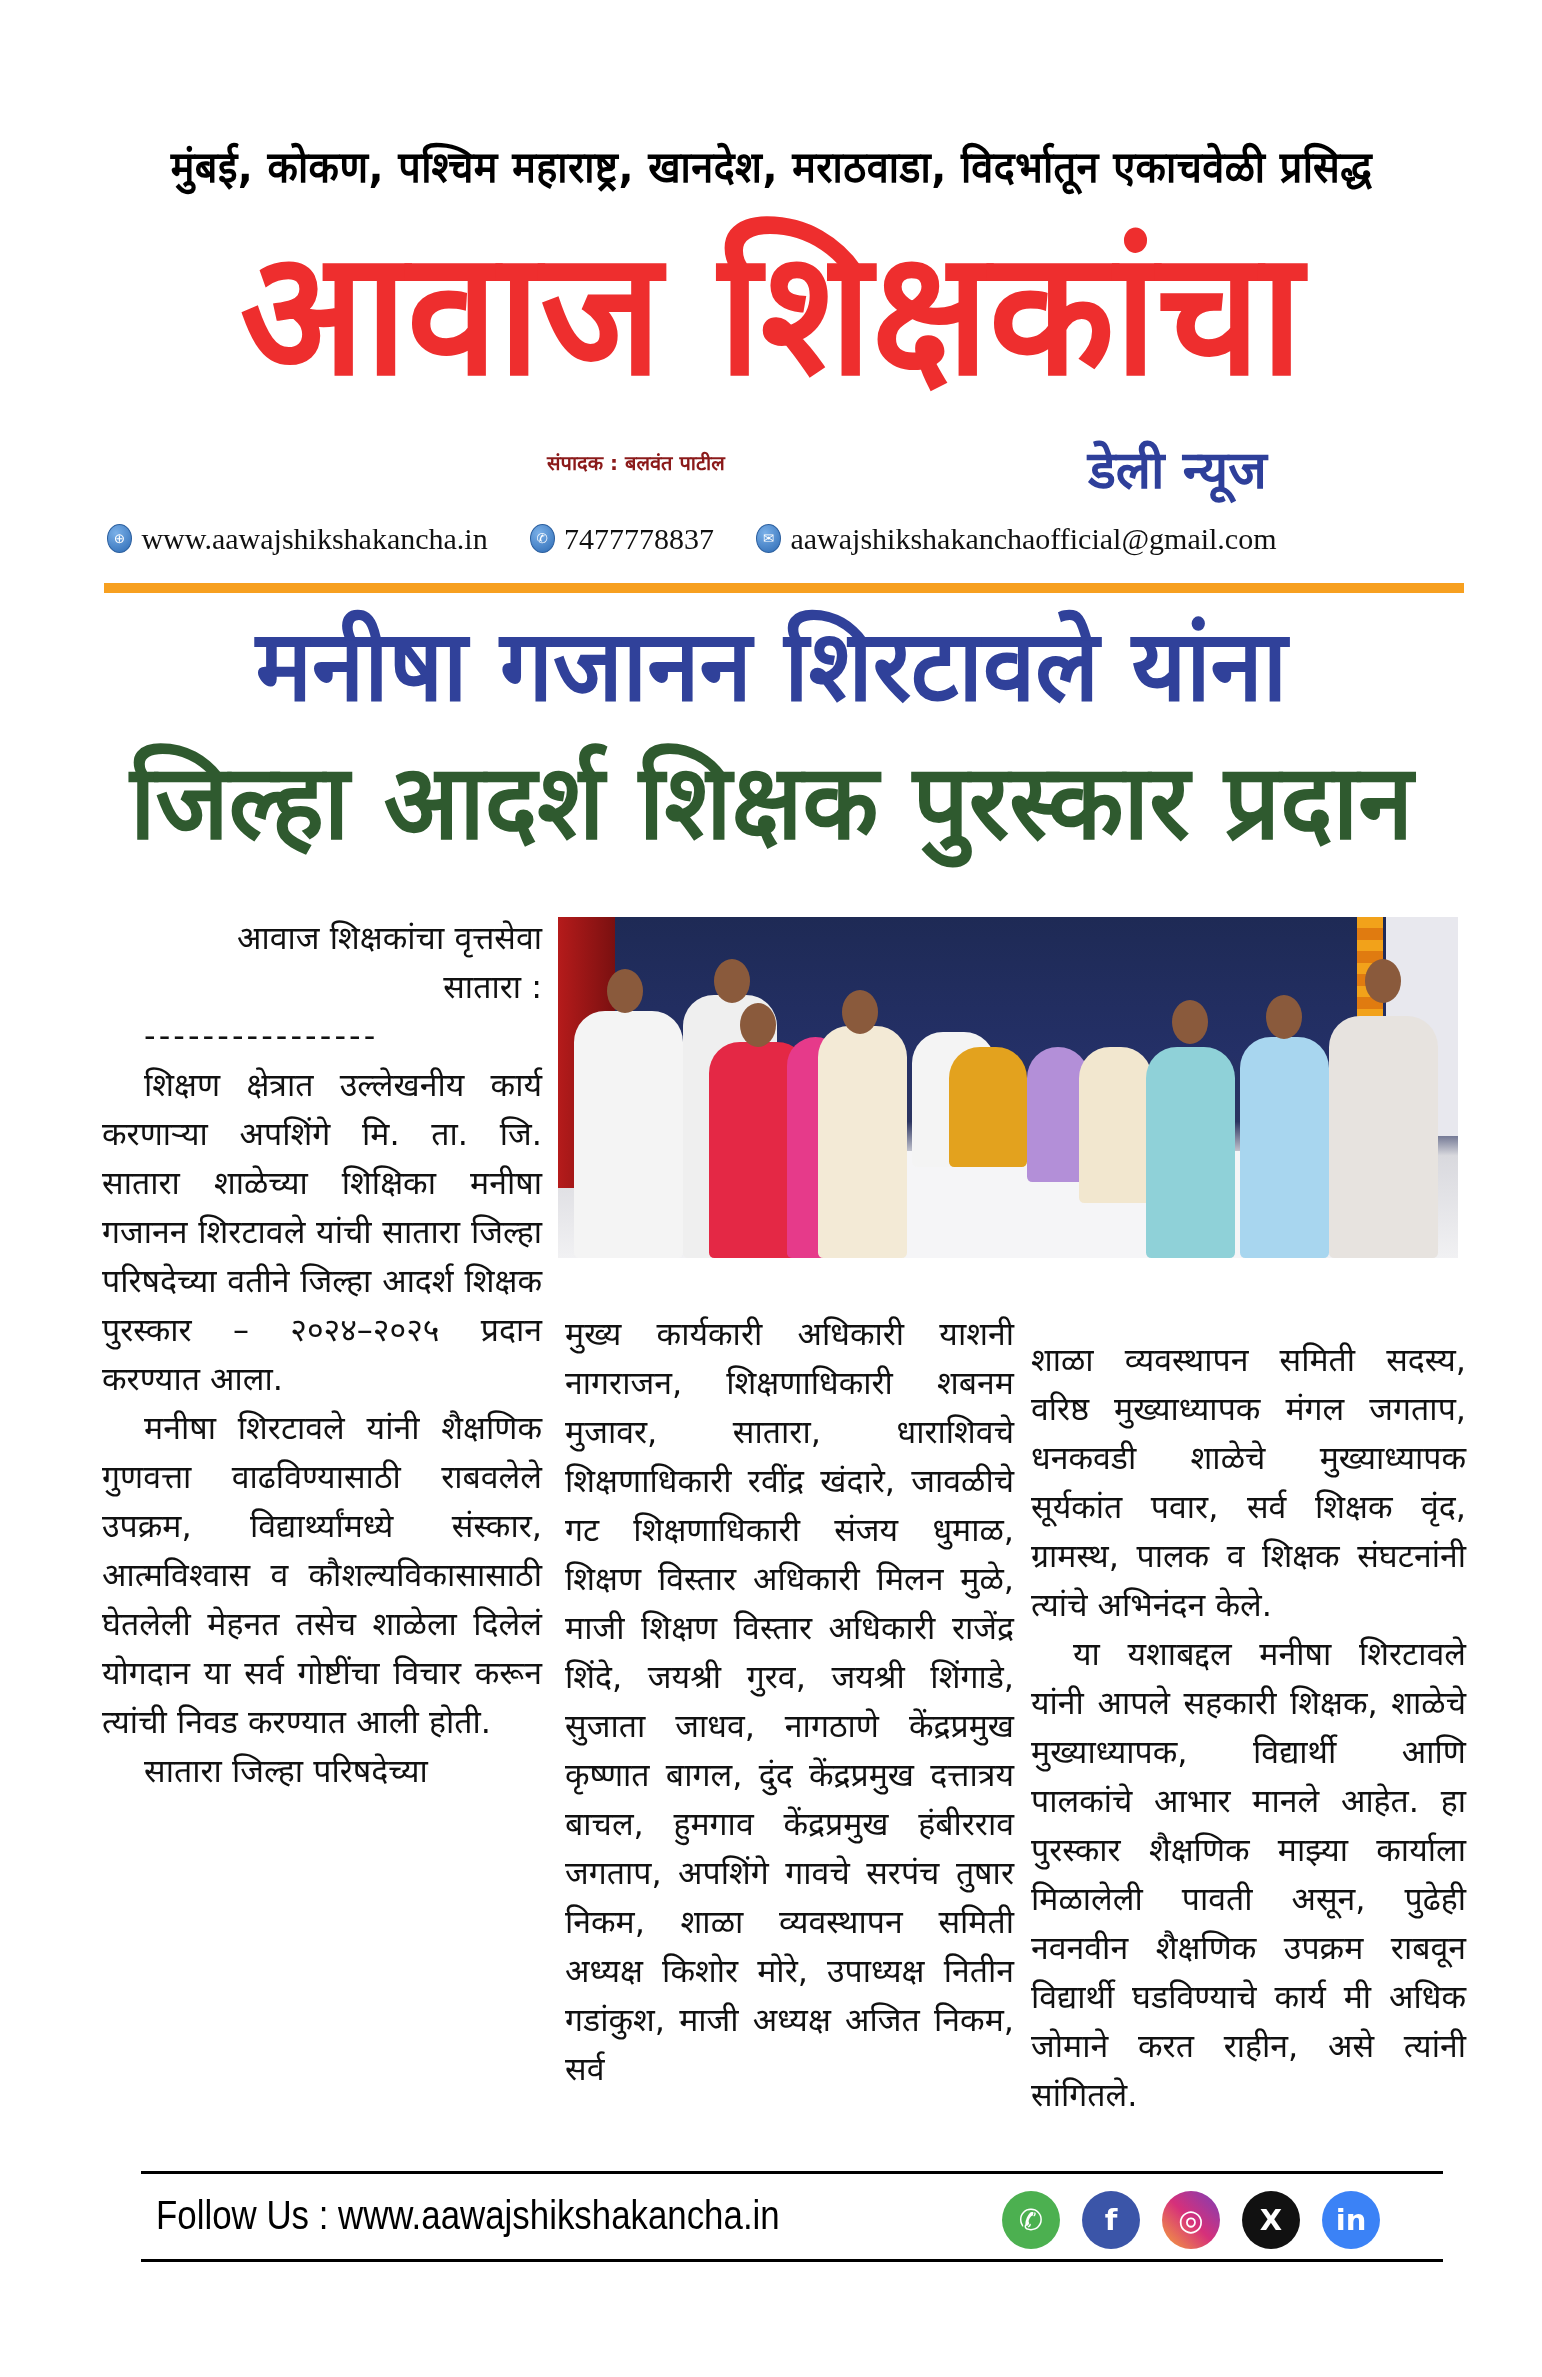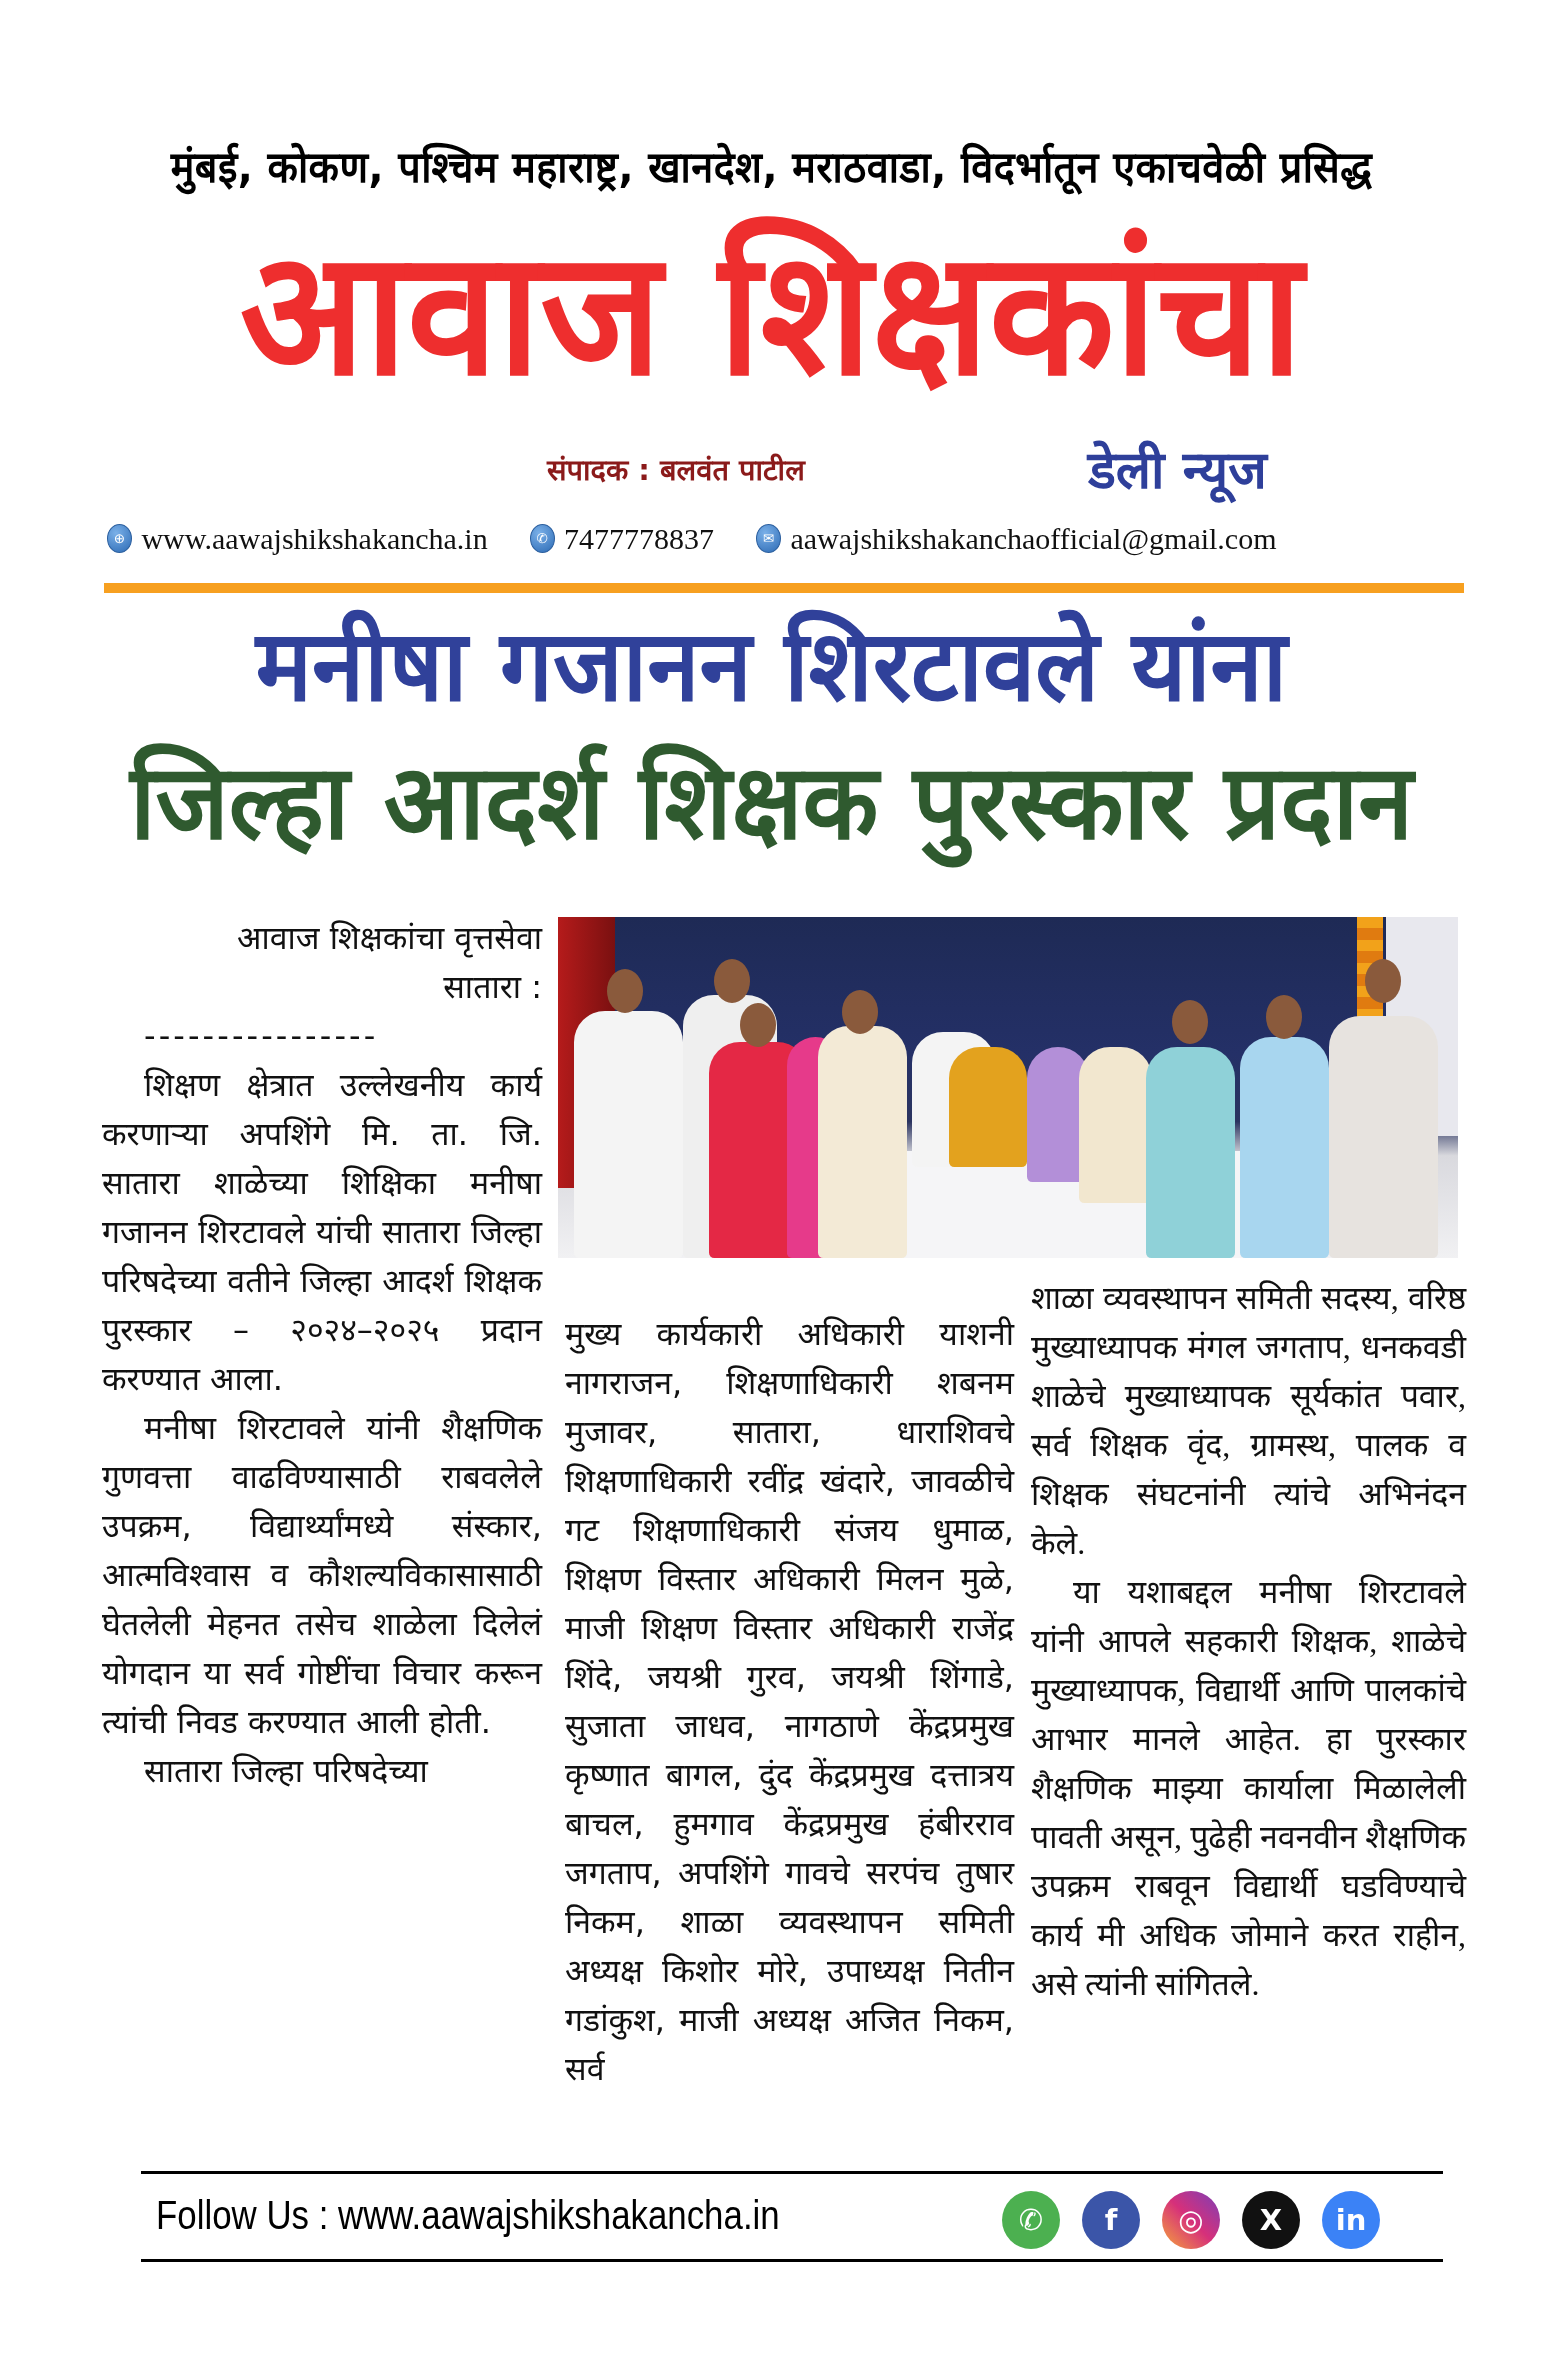--- a/index.html
+++ b/index.html
@@ -8,21 +8,21 @@
     .abs { position: absolute; }
 
     .tagline { left: 0; width: 1543px; top: 136px; text-align: center;
                font-size: 43px; font-weight: bold; color: #000; letter-spacing: 0.5px;
                transform: scaleX(0.92); transform-origin: center; }
 
     .masthead { left: 0; width: 1543px; top: 219px; text-align: center;
                 font-size: 172px; font-weight: bold; color: #ee2e2e; line-height: 1.1;
                 transform: scaleX(0.95); }
 
-    .editor { left: 547px; top: 449px; font-size: 29px; font-weight: bold; color: #8b1a1a; }
+    .editor { left: 547px; top: 449px; font-size: 20px; font-weight: bold; color: #8b1a1a; }
     .daily { left: 1088px; top: 432px; font-size: 52px; font-weight: bold; color: #2e3f9a; }
 
     .contact-row { top: 515px; left: 107px; height: 47px; display: flex; align-items: center;
                    font-family: "Liberation Serif", serif; font-size: 30px; color: #111; }
     .contact-item { display: flex; align-items: center; margin-right: 42px; }
     .cicon { width: 23px; height: 27px; border-radius: 50%; background: radial-gradient(circle at 35% 30%, #7ab0e8, #2d6bb5);
              color: #fff; font-size: 13.5px; display: flex; align-items: center; justify-content: center;
              margin-right: 9.4px; border: 1px solid #2a5e9e; }
 
     .orange-rule { left: 104px; top: 583px; width: 1360px; height: 10.4px; background: #f7a020; }
@@ -33,21 +33,21 @@
                  font-weight: bold; color: #2f5a2f; line-height: 1.1; transform: scaleX(0.95); }
 
     .col { font-size: 32px; line-height: 49px; text-align: justify; color: #111;
            font-family: "DejaVu Sans", sans-serif; }
     .col p { margin: 0; text-indent: 42px; }
     .col p.noind { text-indent: 0; }
     .col1 { left: 102px; top: 914px; width: 440px; }
     .col1 .dateline { text-indent: 42px; text-align: right; }
     .col1 .dashes { text-indent: 42px; letter-spacing: 3.1px; text-align: left; }
     .col2 { left: 565px; top: 1310px; width: 449px; }
-    .col3 { left: 1031px; top: 1274px; width: 435px; font-family: Liberation Serif, serif; }
+    .col3 { left: 1031px; top: 1336px; width: 435px; }
 
     .photo { left: 558px; top: 917px; width: 900px; height: 341px; overflow: hidden;
              background: linear-gradient(180deg, #1e2a55 0%, #243067 40%, #2b3460 60%, #d9d9de 70%, #f1f1f3 100%); }
     .photo .curtain { position:absolute; left:0; top:0; width:57px; height:271px; background: linear-gradient(90deg,#b51b1b,#7a1010); }
     .photo .garland { position:absolute; left:799px; top:0; width:26px; height:198px;
                       background: repeating-linear-gradient(180deg,#f2a21a 0 11.5px,#e07b10 11.5px 23px); }
     .photo .banner { position:absolute; left:828px; top:0; width:73px; height:219px; background:#e8e8ee; }
     .photo .table { position:absolute; left:292px; top:234px; width:469px; height:107px; background:#f5f5f7; transform: skewX(-18deg); }
     .person { position:absolute; border-radius: 31px 31px 5.2px 5.2px; }
     .head { position:absolute; width:36px; height:44px; border-radius:50%; background:#8a5a3c; }

